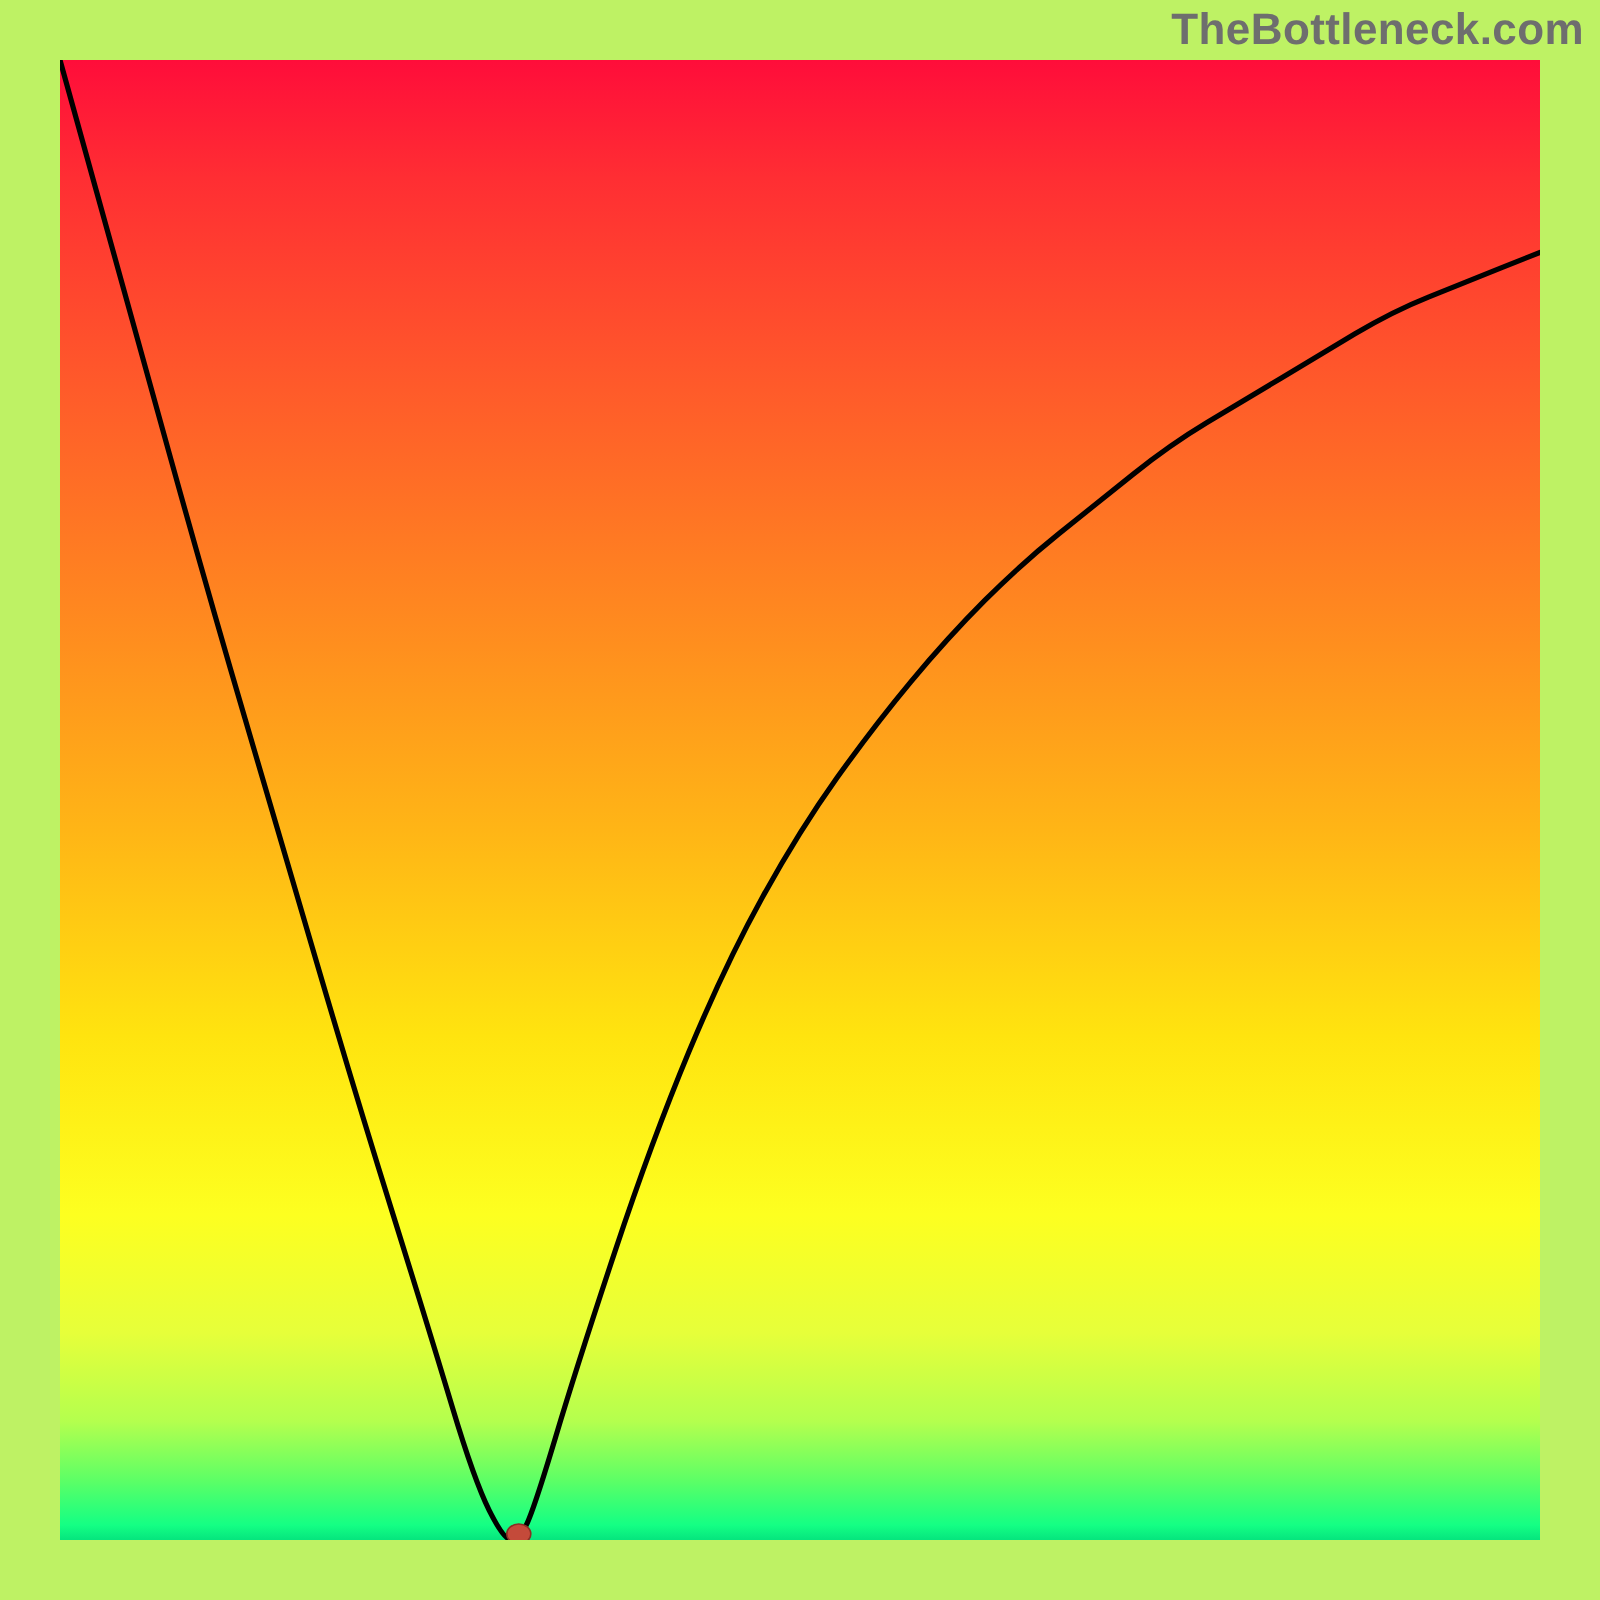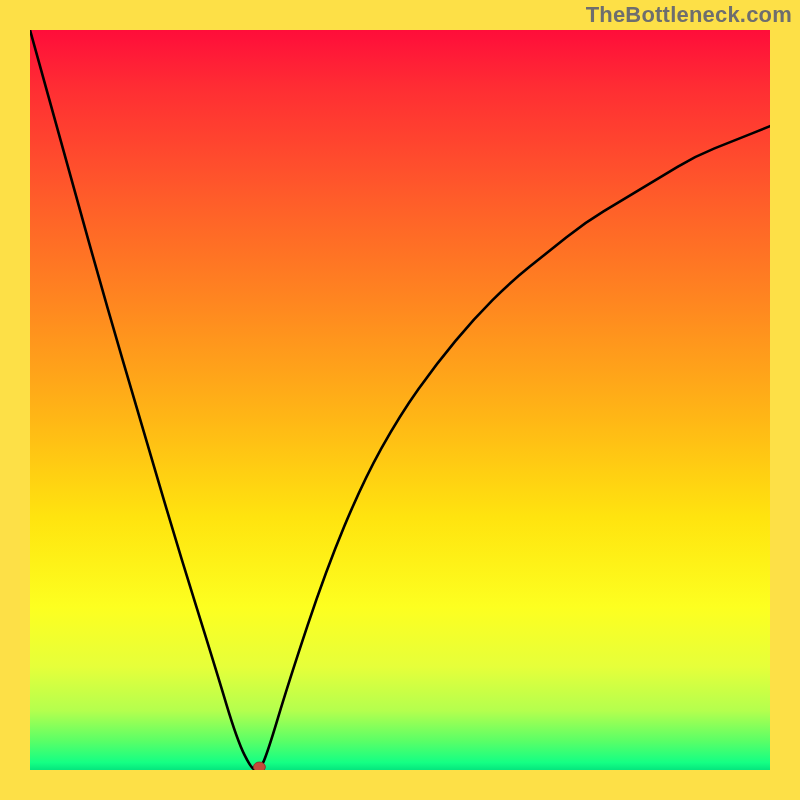--- a/index.html
+++ b/index.html
@@ -8,21 +8,21 @@
     width: 800px;
     height: 800px;
     overflow: hidden;
     background: #000;
     font-family: Arial, Helvetica, sans-serif;
   }
   .frame {
     position: relative;
     width: 800px;
     height: 800px;
-    background: #fde047;
+    background: #bef264;
   }
   .watermark {
     position: absolute;
     top: 2px;
     right: 8px;
     color: #6e6e6e;
     font-size: 22px;
     font-weight: 600;
     letter-spacing: 0.2px;
     user-select: none;

